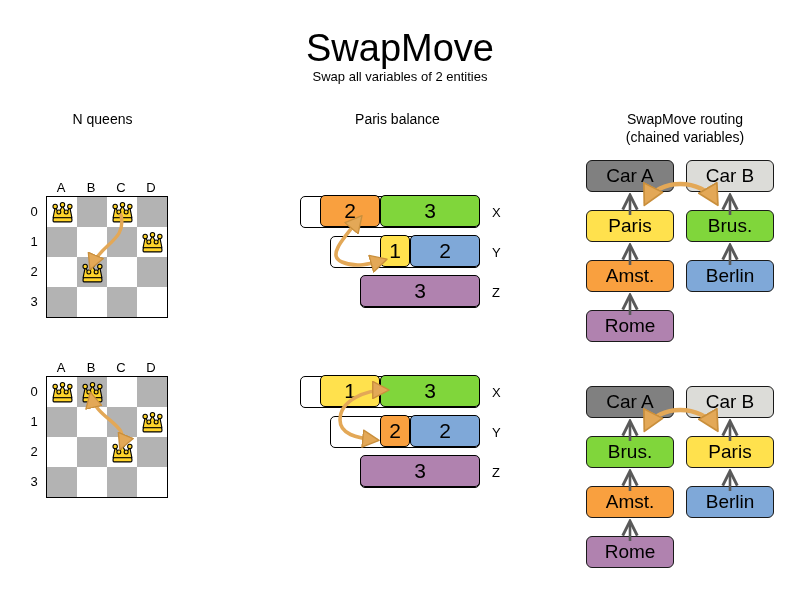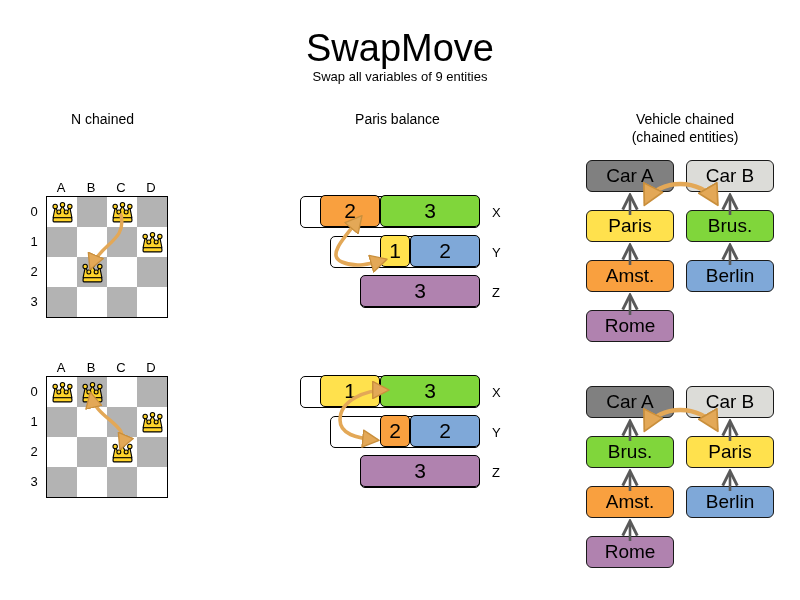--- a/index.html
+++ b/index.html
@@ -124,27 +124,27 @@
     <marker id="gray-arrow" viewBox="0 0 10 10" refX="8.5" refY="5" markerWidth="7" markerHeight="7" orient="auto-start-reverse">
       <path d="M1,1 L9,5 L1,9" fill="none" stroke="#595959" stroke-width="1.6"></path>
     </marker>
     <marker id="tan-arrow" viewBox="0 0 12 12" refX="9" refY="6" markerWidth="5.2" markerHeight="5.2" orient="auto-start-reverse">
       <path d="M0.5,0.5 L11,6 L0.5,11.5 Z" fill="#e3a857" stroke="#c98f3c" stroke-width="0.9" stroke-linejoin="round"></path>
     </marker>
   </defs>
 </svg>
 
 <div class="abs" id="title">SwapMove</div>
-<div class="abs" id="subtitle">Swap all variables of 9 entities</div>
-
-<div class="abs col-head" id="head-nqueens">N chained</div>
+<div class="abs" id="subtitle">Swap all variables of 2 entities</div>
+
+<div class="abs col-head" id="head-nqueens">N queens</div>
 <div class="abs col-head" id="head-cloud">Paris balance</div>
 <div class="abs col-head" id="head-vrp">
-  <div>Vehicle chained</div>
-  <div>(chained entities)</div>
+  <div>SwapMove routing</div>
+  <div>(chained variables)</div>
 </div>
 
 <div class="abs board-wrap" style="left:0px;top:196px;" id="nq-before">
   <div class="board">
       <div class="sq light" style="left: 0px; top: 0px;"></div>
       <div class="sq dark" style="left: 30px; top: 0px;"></div>
       <div class="sq light" style="left: 60px; top: 0px;"></div>
       <div class="sq dark" style="left: 90px; top: 0px;"></div>
       <div class="sq dark" style="left: 0px; top: 30px;"></div>
       <div class="sq light" style="left: 30px; top: 30px;"></div>

